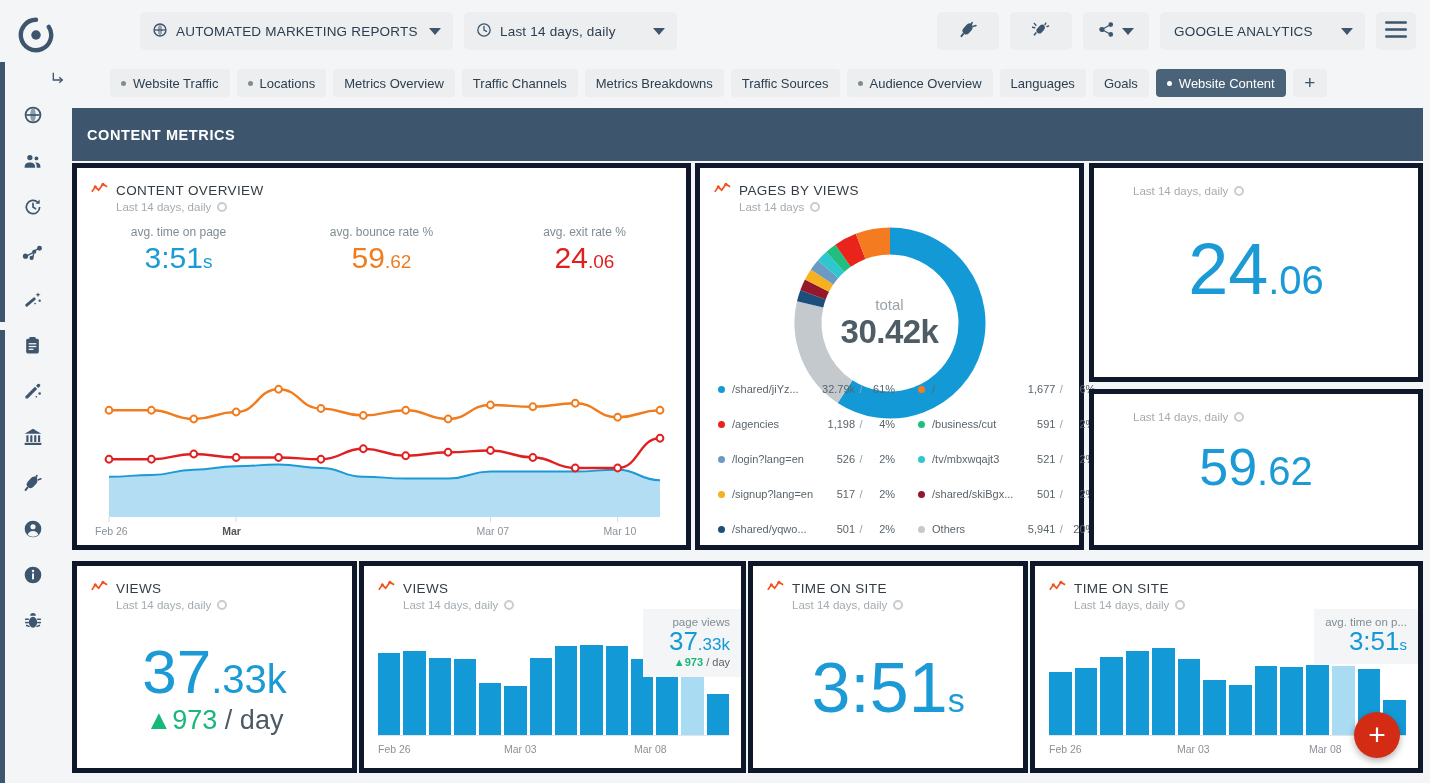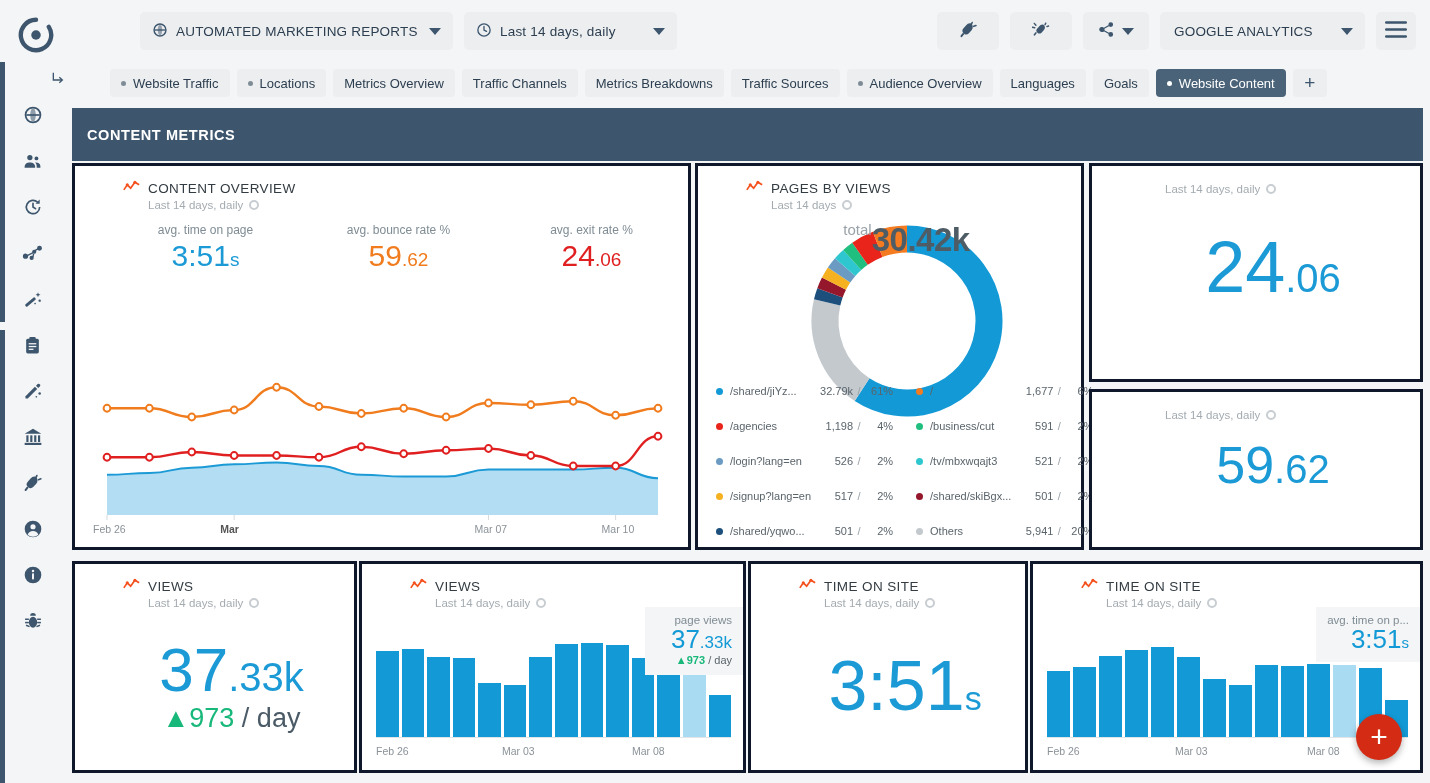--- a/index.html
+++ b/index.html
@@ -69,21 +69,21 @@
   .tab.plus { width: 34px; justify-content: center; padding: 0; font-size: 19px; color: #3d566e; }
   
   .banner {
     position: absolute; left: 72px; top: 108px; width: 1351px; height: 53px;
     background: #3d566e; color: #fff;
     display: flex; align-items: center; padding-left: 15px;
     font-size: 14.5px; font-weight: bold; letter-spacing: .6px;
   }
   
   .card {
-    position: absolute; background: #ffffff; border: 3px solid #0f172a; padding-left: 34px;
+    position: absolute; background: #ffffff; border: 5px solid #0f172a;
   }
   .card-hd { padding: 14px 0 0 14px; }
   .card-title {
     display: flex; align-items: center; gap: 8px;
     font-size: 13.5px; color: #333c43; letter-spacing: .4px;
   }
   .card-sub {
     margin: 3px 0 0 25px; font-size: 11.5px; color: #a4abb0;
     display: flex; align-items: center; gap: 6px;
   }
@@ -108,22 +108,22 @@
   }
   .bignum .dec { font-size: 40px; }
   .bignum .unit { font-size: 34px; }
   .subnum {
     text-align: center; font-size: 27px; color: #4a5a66; font-weight: 300; margin-top: 2px;
   }
   .subnum .up { color: #18b77a; }
   
   .donut-wrap { position: relative; width: 200px; height: 200px; margin: 10px auto 0; }
   .donut-center {
-    position: absolute; inset: 0; display: flex; flex-direction: row;
-    justify-content: center;
+    position: absolute; inset: 0; display: flex; flex-direction: column;
+    align-items: center; justify-content: center;
   }
   .donut-total { font-size: 15px; color: #9aa3a9; }
   .donut-val { font-size: 33px; font-weight: bold; color: #4e5c66; letter-spacing: -.5px; }
   
   .legend {
     position: absolute; left: 18px; bottom: 10px; right: 14px;
     display: grid; grid-template-columns: 1fr 1fr; column-gap: 16px; row-gap: 4px; gap: 23px;
   }
   .lg { display: flex; align-items: center; font-size: 11px; color: #5a646b; }
   .lg-dot { width: 7px; height: 7px; border-radius: 50%; flex: none; margin-right: 7px; }

